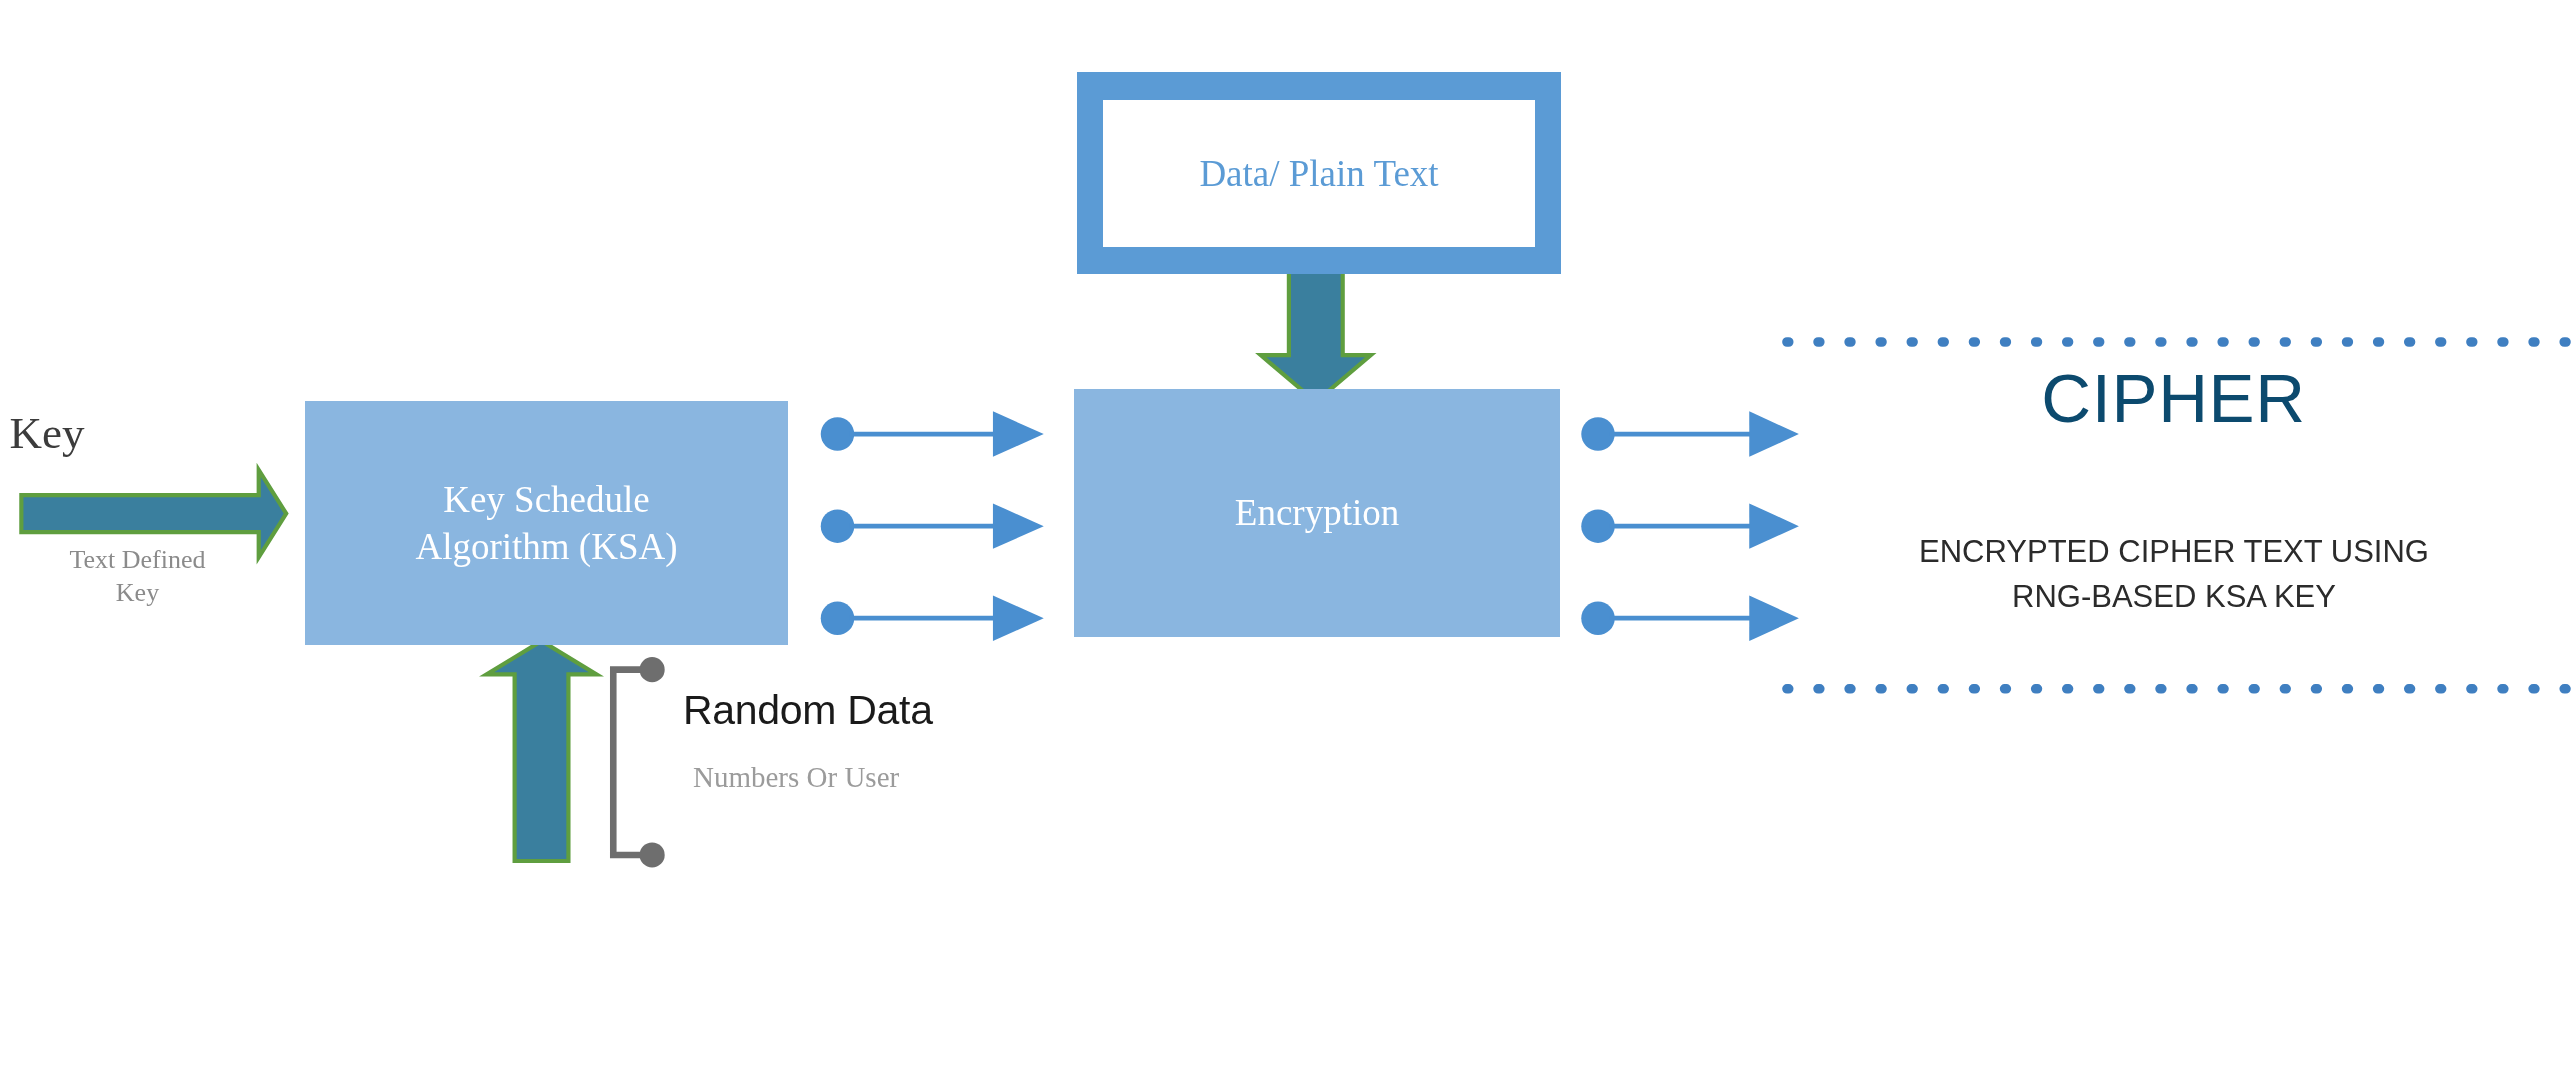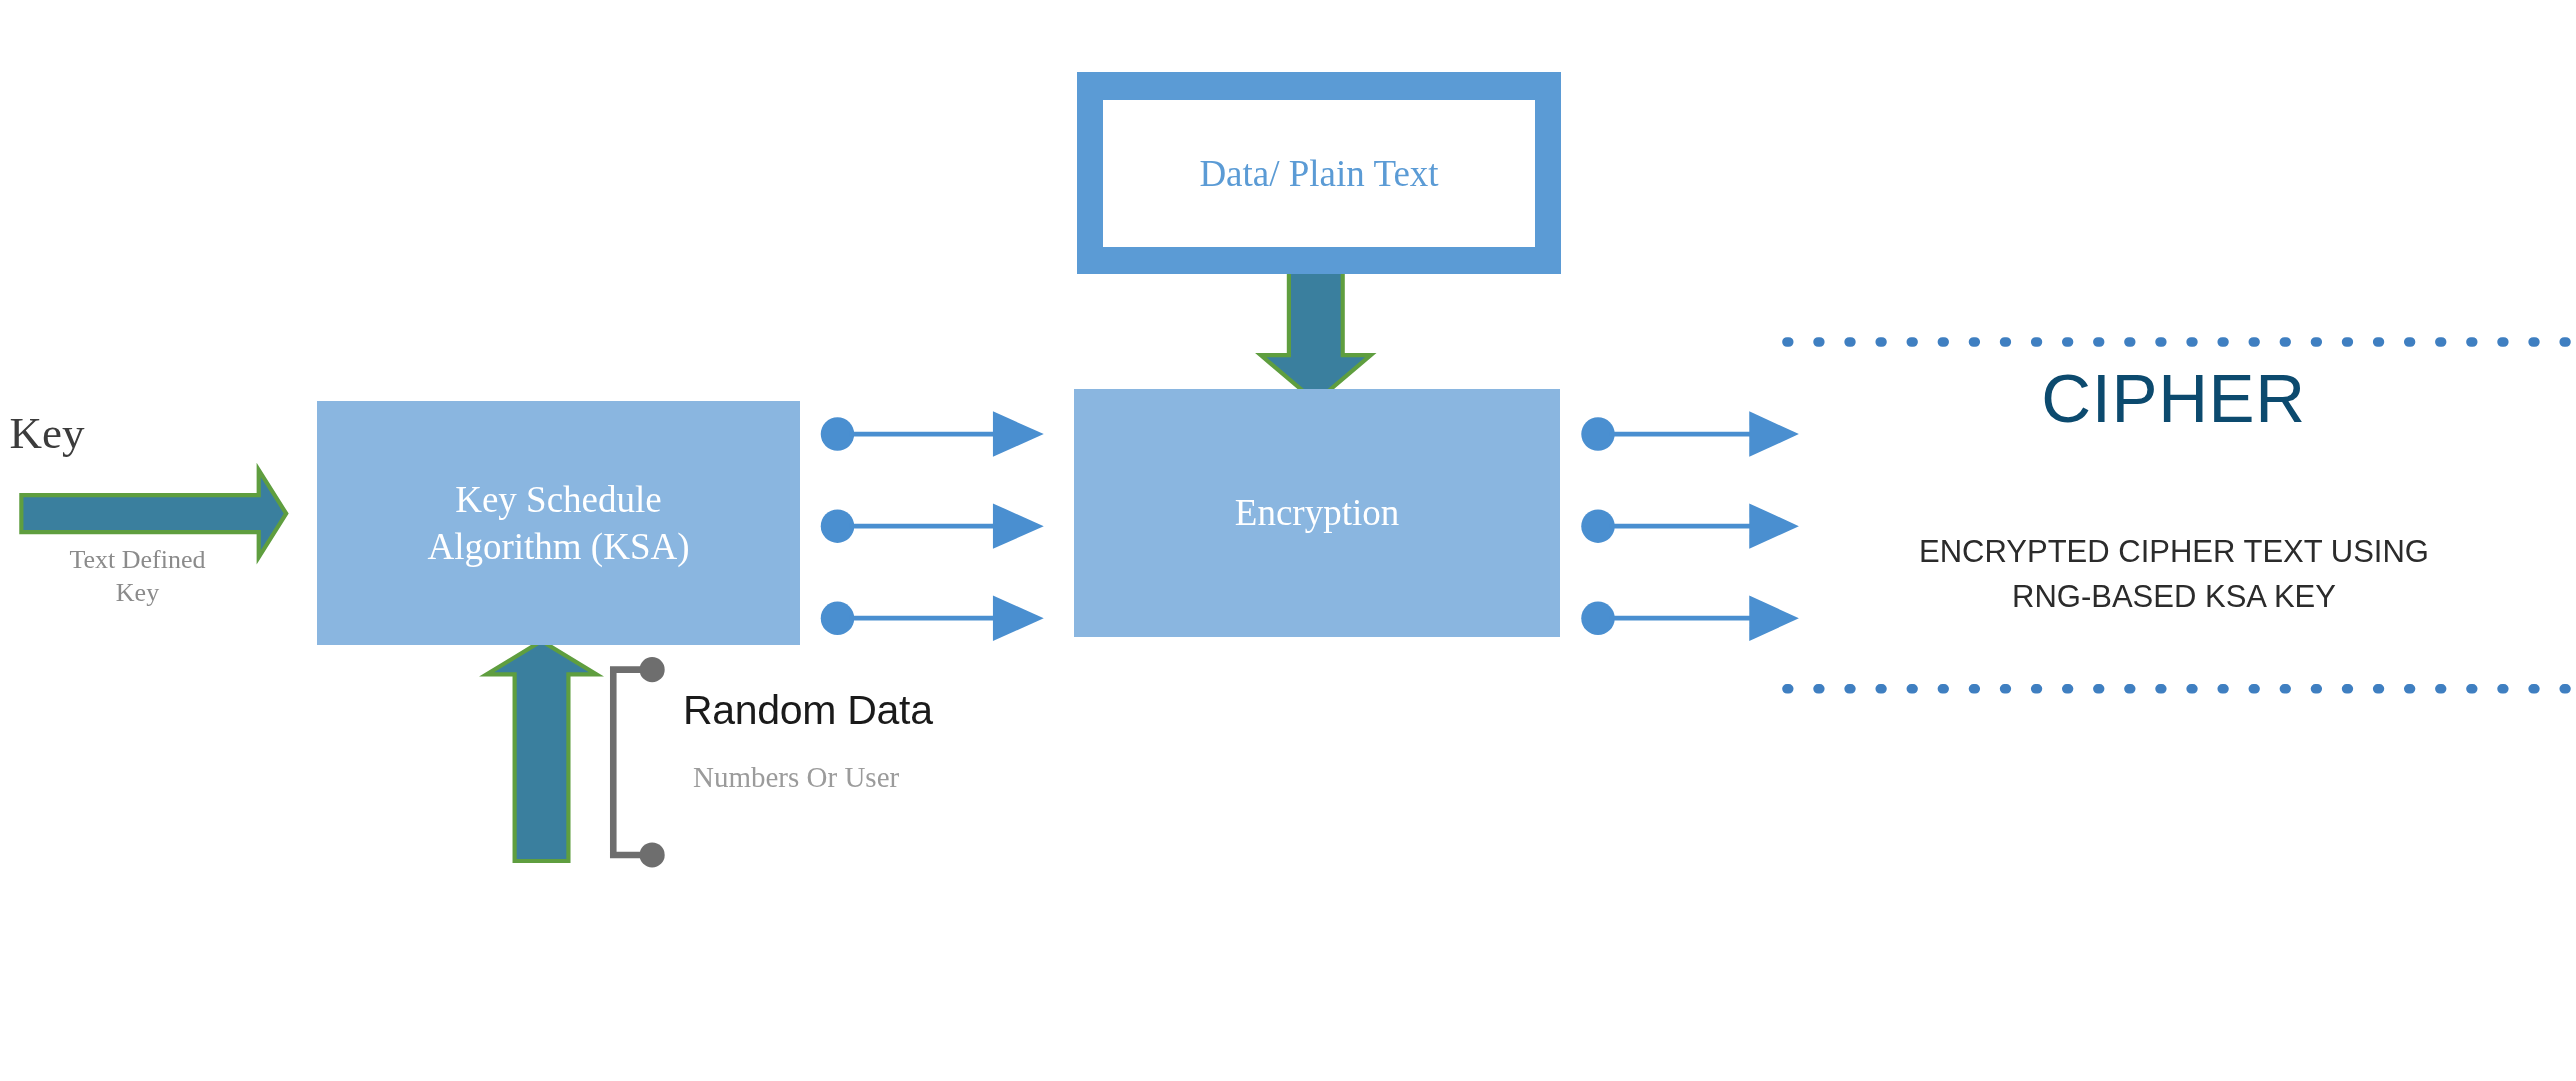--- a/index.html
+++ b/index.html
@@ -25,21 +25,21 @@
     justify-content: center;
     text-align: center;
     color: #ffffff;
     font-family: "Liberation Serif", serif;
     line-height: 1.28;
     box-sizing: border-box;
   }
 
   
   #ksa-box {
-    left: 317px;  top: 401px;
+    left: 305px;  top: 401px;
     width: 483px; height: 244px;
     font-size: 37px;
   }
 
   
   #encryption-box {
     left: 1074px; top: 389px;
     width: 486px; height: 248px;
     font-size: 37px;
   }

